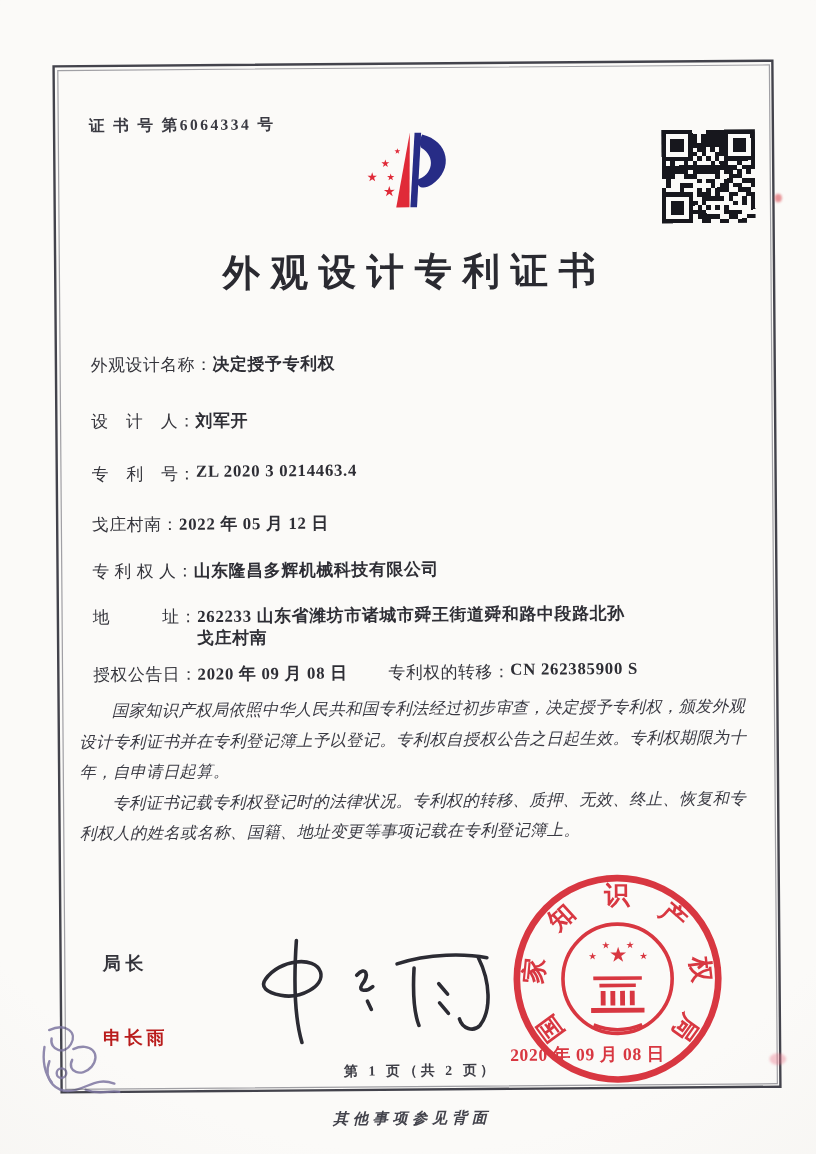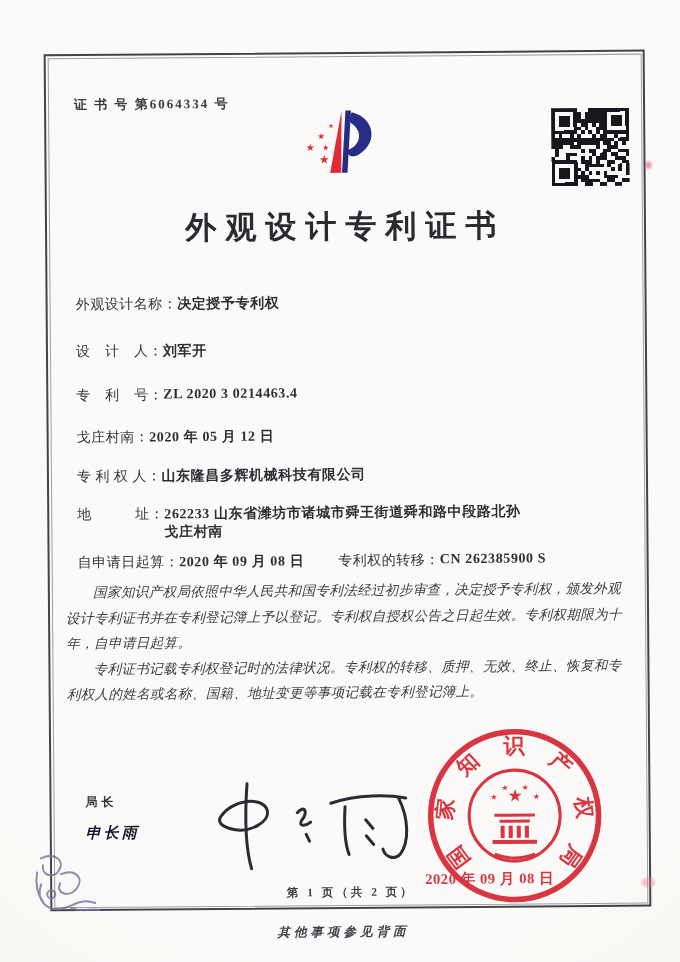--- a/index.html
+++ b/index.html
@@ -23,24 +23,24 @@
     font-size:31px;font-weight:700;letter-spacing:9px;color:#2a2a31;}
   .row{position:absolute;left:28px;right:20px;display:flex;align-items:flex-start;
     font-size:14px;color:#35353c;}
   .row .flabel{white-space:pre;font-weight:400;letter-spacing:.5px;flex:none;}
   .row .fvalue{font-weight:700;letter-spacing:.6px;white-space:pre-line;color:#2e2e35;}
   .pair{display:flex;}
   .pair + .pair{margin-left:34px;}
   .paras{position:absolute;left:16px;top:524px;width:566px;
     font-size:13.6px;line-height:1.88;color:#3b3b44;font-style:italic;font-weight:500;}
   .paras p{margin:0;text-indent:2em;letter-spacing:.3px;}
-  .sig-title{position:absolute;left:34px;top:738px;font-size:12px;font-weight:700;
+  .sig-title{position:absolute;left:34px;top:738px;font-size:15px;font-weight:700;
     letter-spacing:4px;color:#34343b;font-family:Liberation Mono, monospace;}
-  .sig-name{position:absolute;left:34px;top:768px;font-size:15px;font-weight:700;
-    letter-spacing:3px;color:#0f172a;font-style:italic;}
+  .sig-name{position:absolute;left:34px;top:800px;font-size:15px;font-weight:700;
+    letter-spacing:3px;color:#b91c1c;}
   .sig-svg{position:absolute;left:142px;top:722px;width:228px;height:92px;transform:rotate(-2deg);}
   .seal{position:absolute;left:372px;top:672px;width:182px;height:182px;opacity:.9;}
   .seal-ring-char{font-size:21px;font-weight:bold;font-family:"Liberation Serif",serif;}
   .page-info{position:absolute;left:0;right:0;top:831px;text-align:center;
     font-size:11.5px;letter-spacing:3px;color:#3e3e46;font-weight:600;}
   .back-note{position:absolute;left:0;right:0;top:924px;text-align:center;
     font-size:12.5px;font-style:italic;letter-spacing:4px;color:#43434c;font-weight:600;}
   .ornament{position:absolute;left:-21px;top:794px;width:70px;height:70px;}
   .speck{position:absolute;border-radius:50%;filter:blur(1px);}
   .speck.s1{left:648px;top:164px;width:6px;height:7px;background:rgba(216,60,70,.55);}
@@ -342,34 +342,34 @@
     <div class="row" style="top:287px">
       <span class="flabel">设　计　人：</span>
       <span class="fvalue">刘军开</span>
     </div>
     <div class="row" style="top:331px">
       <span class="flabel">专　利　号：</span>
       <span class="fvalue">ZL 2020 3 0214463.4</span>
     </div>
     <div class="row" style="top:373px">
       <span class="flabel">戈庄村南：</span>
-      <span class="fvalue">2020 年 05 月 12 日</span>
+      <span class="fvalue">2022 年 05 月 12 日</span>
     </div>
     <div class="row" style="top:412px">
       <span class="flabel">专 利 权 人：</span>
       <span class="fvalue">山东隆昌多辉机械科技有限公司</span>
     </div>
     <div class="row" style="top:450px">
       <span class="flabel">地　　　址：</span>
       <span class="fvalue" style="max-width:432px">262233 山东省潍坊市诸城市舜王街道舜和路中段路北孙
 戈庄村南</span>
     </div>
     <div class="row" style="top:498px">
       <span class="pair">
-        <span class="flabel">自申请日起算：</span>
+        <span class="flabel">授权公告日：</span>
         <span class="fvalue">2020 年 09 月 08 日</span>
       </span>
       <span class="pair">
         <span class="flabel">专利权的转移：</span>
         <span class="fvalue">CN 262385900 S</span>
       </span>
     </div>
 
     <div class="paras">
       <p>国家知识产权局依照中华人民共和国专利法经过初步审查，决定授予专利权，颁发外观设计专利证书并在专利登记簿上予以登记。专利权自授权公告之日起生效。专利权期限为十年，自申请日起算。</p>

